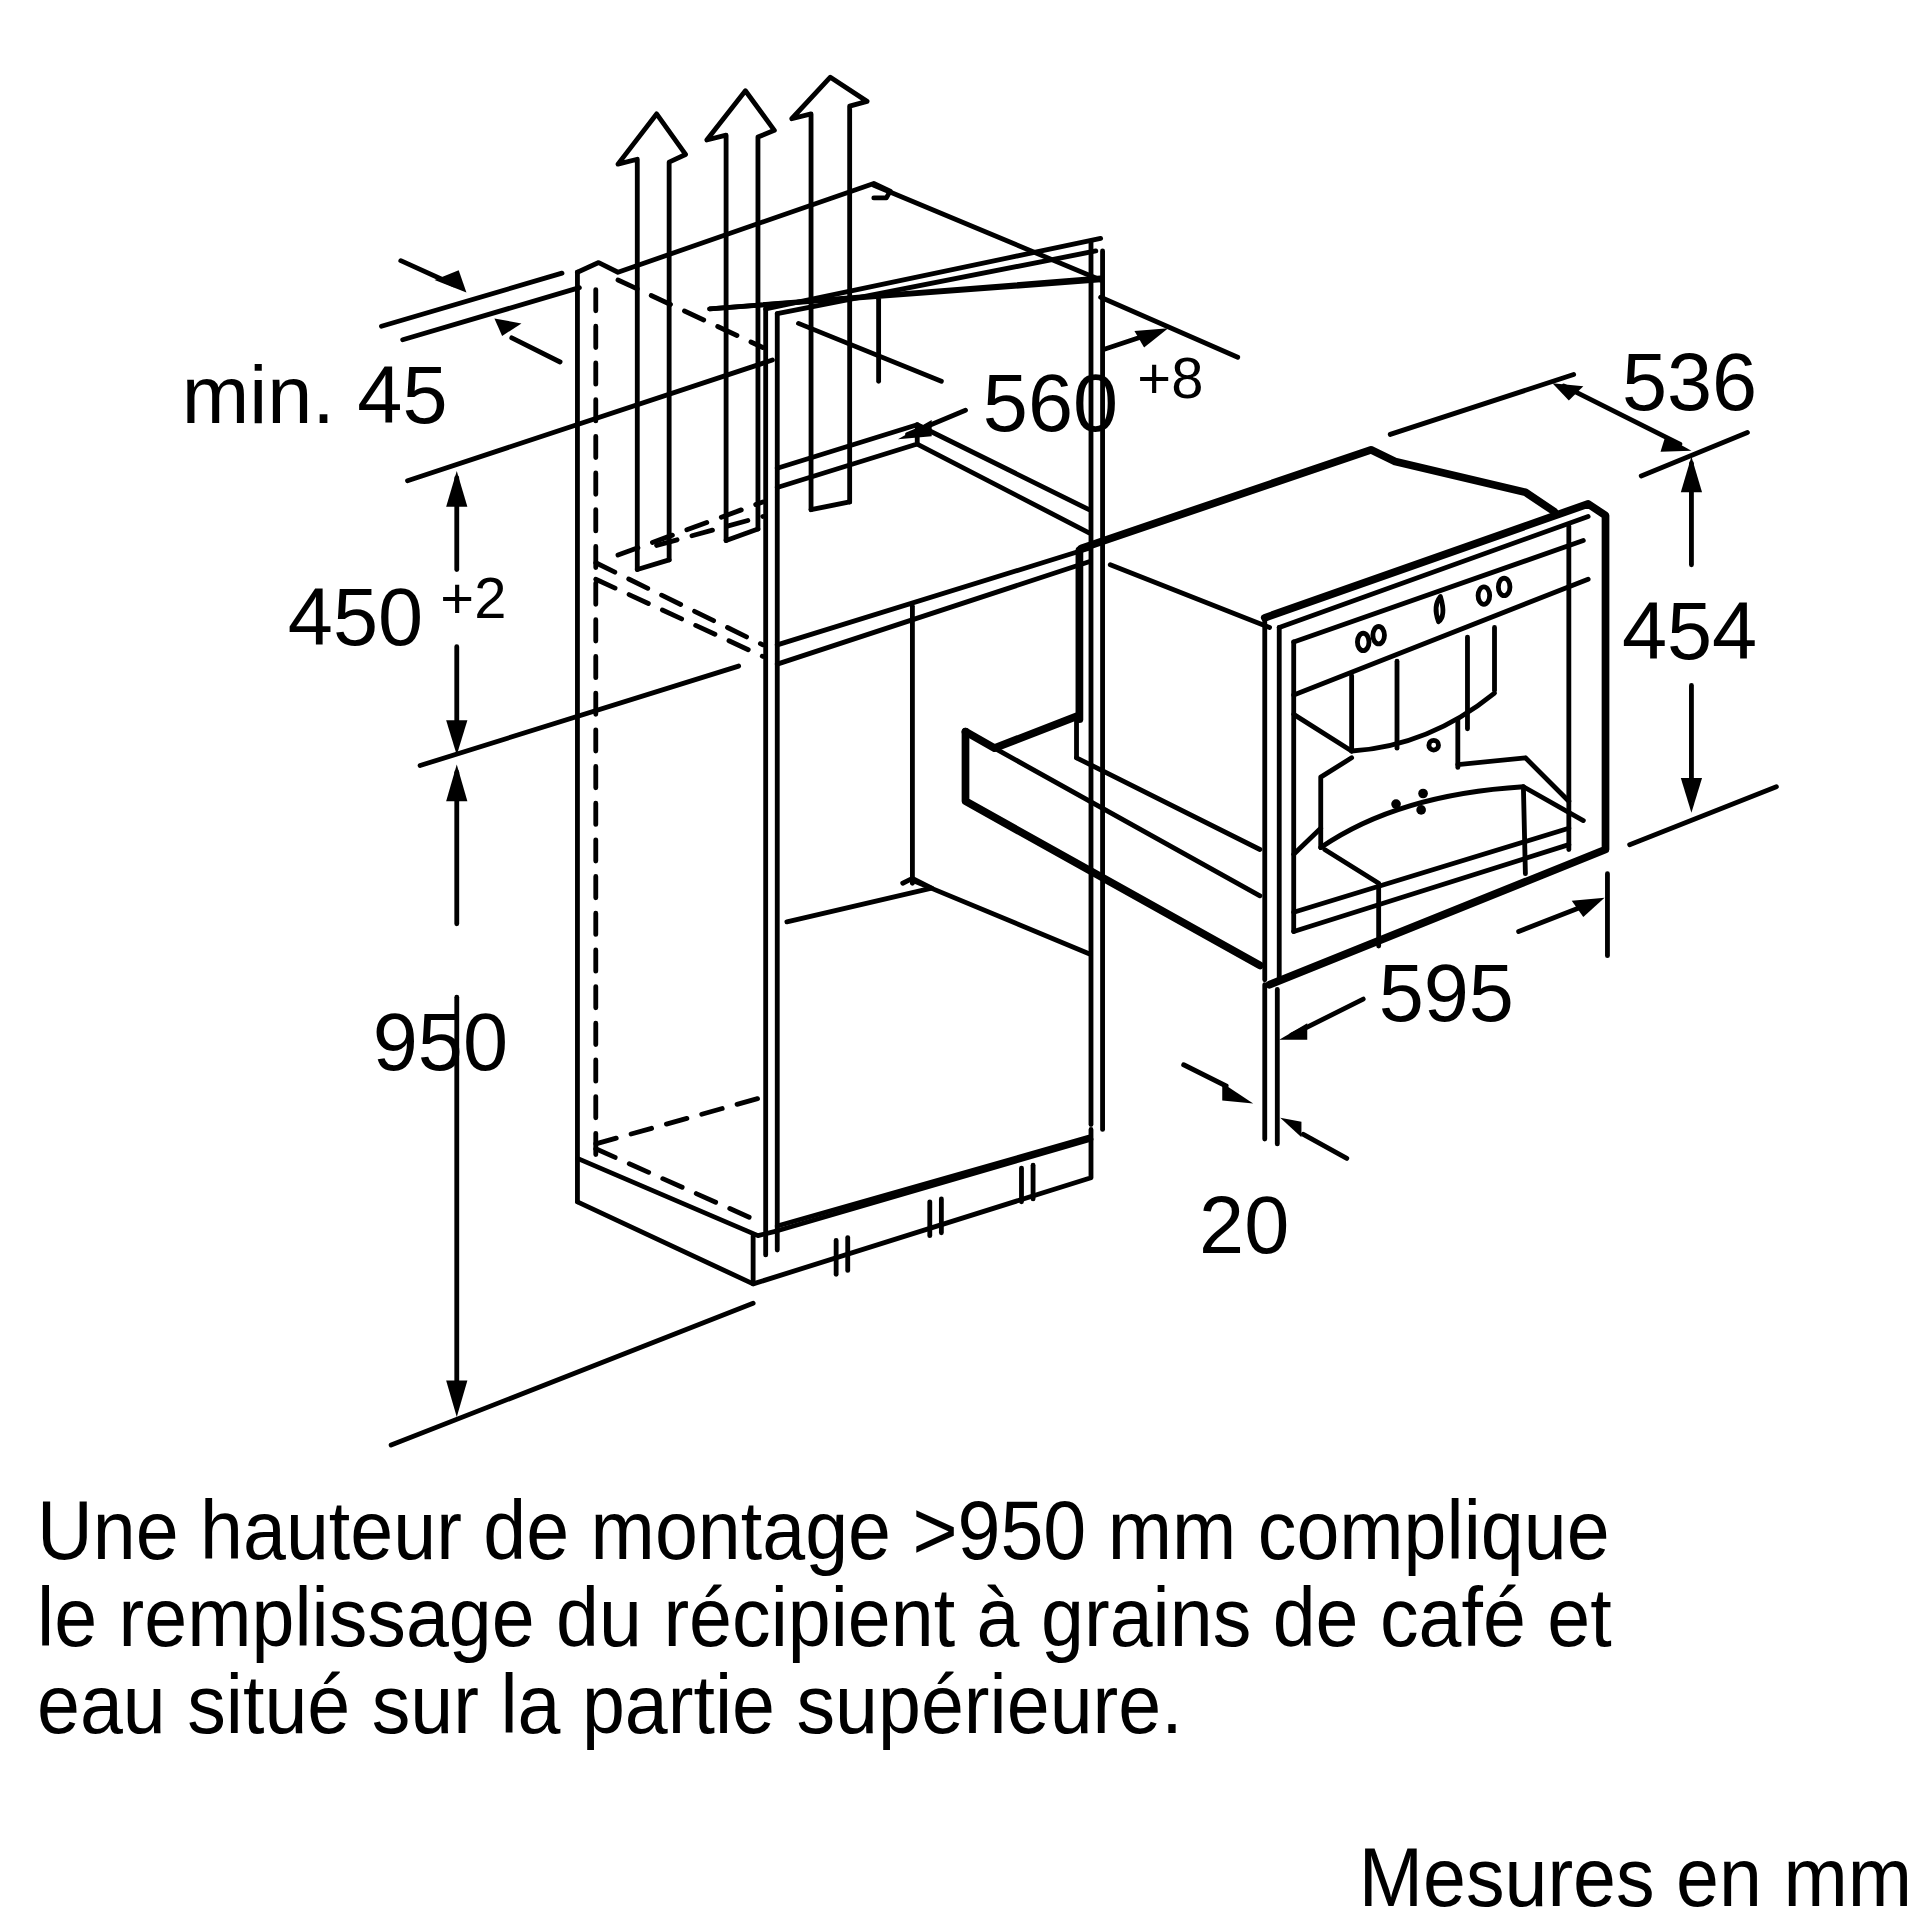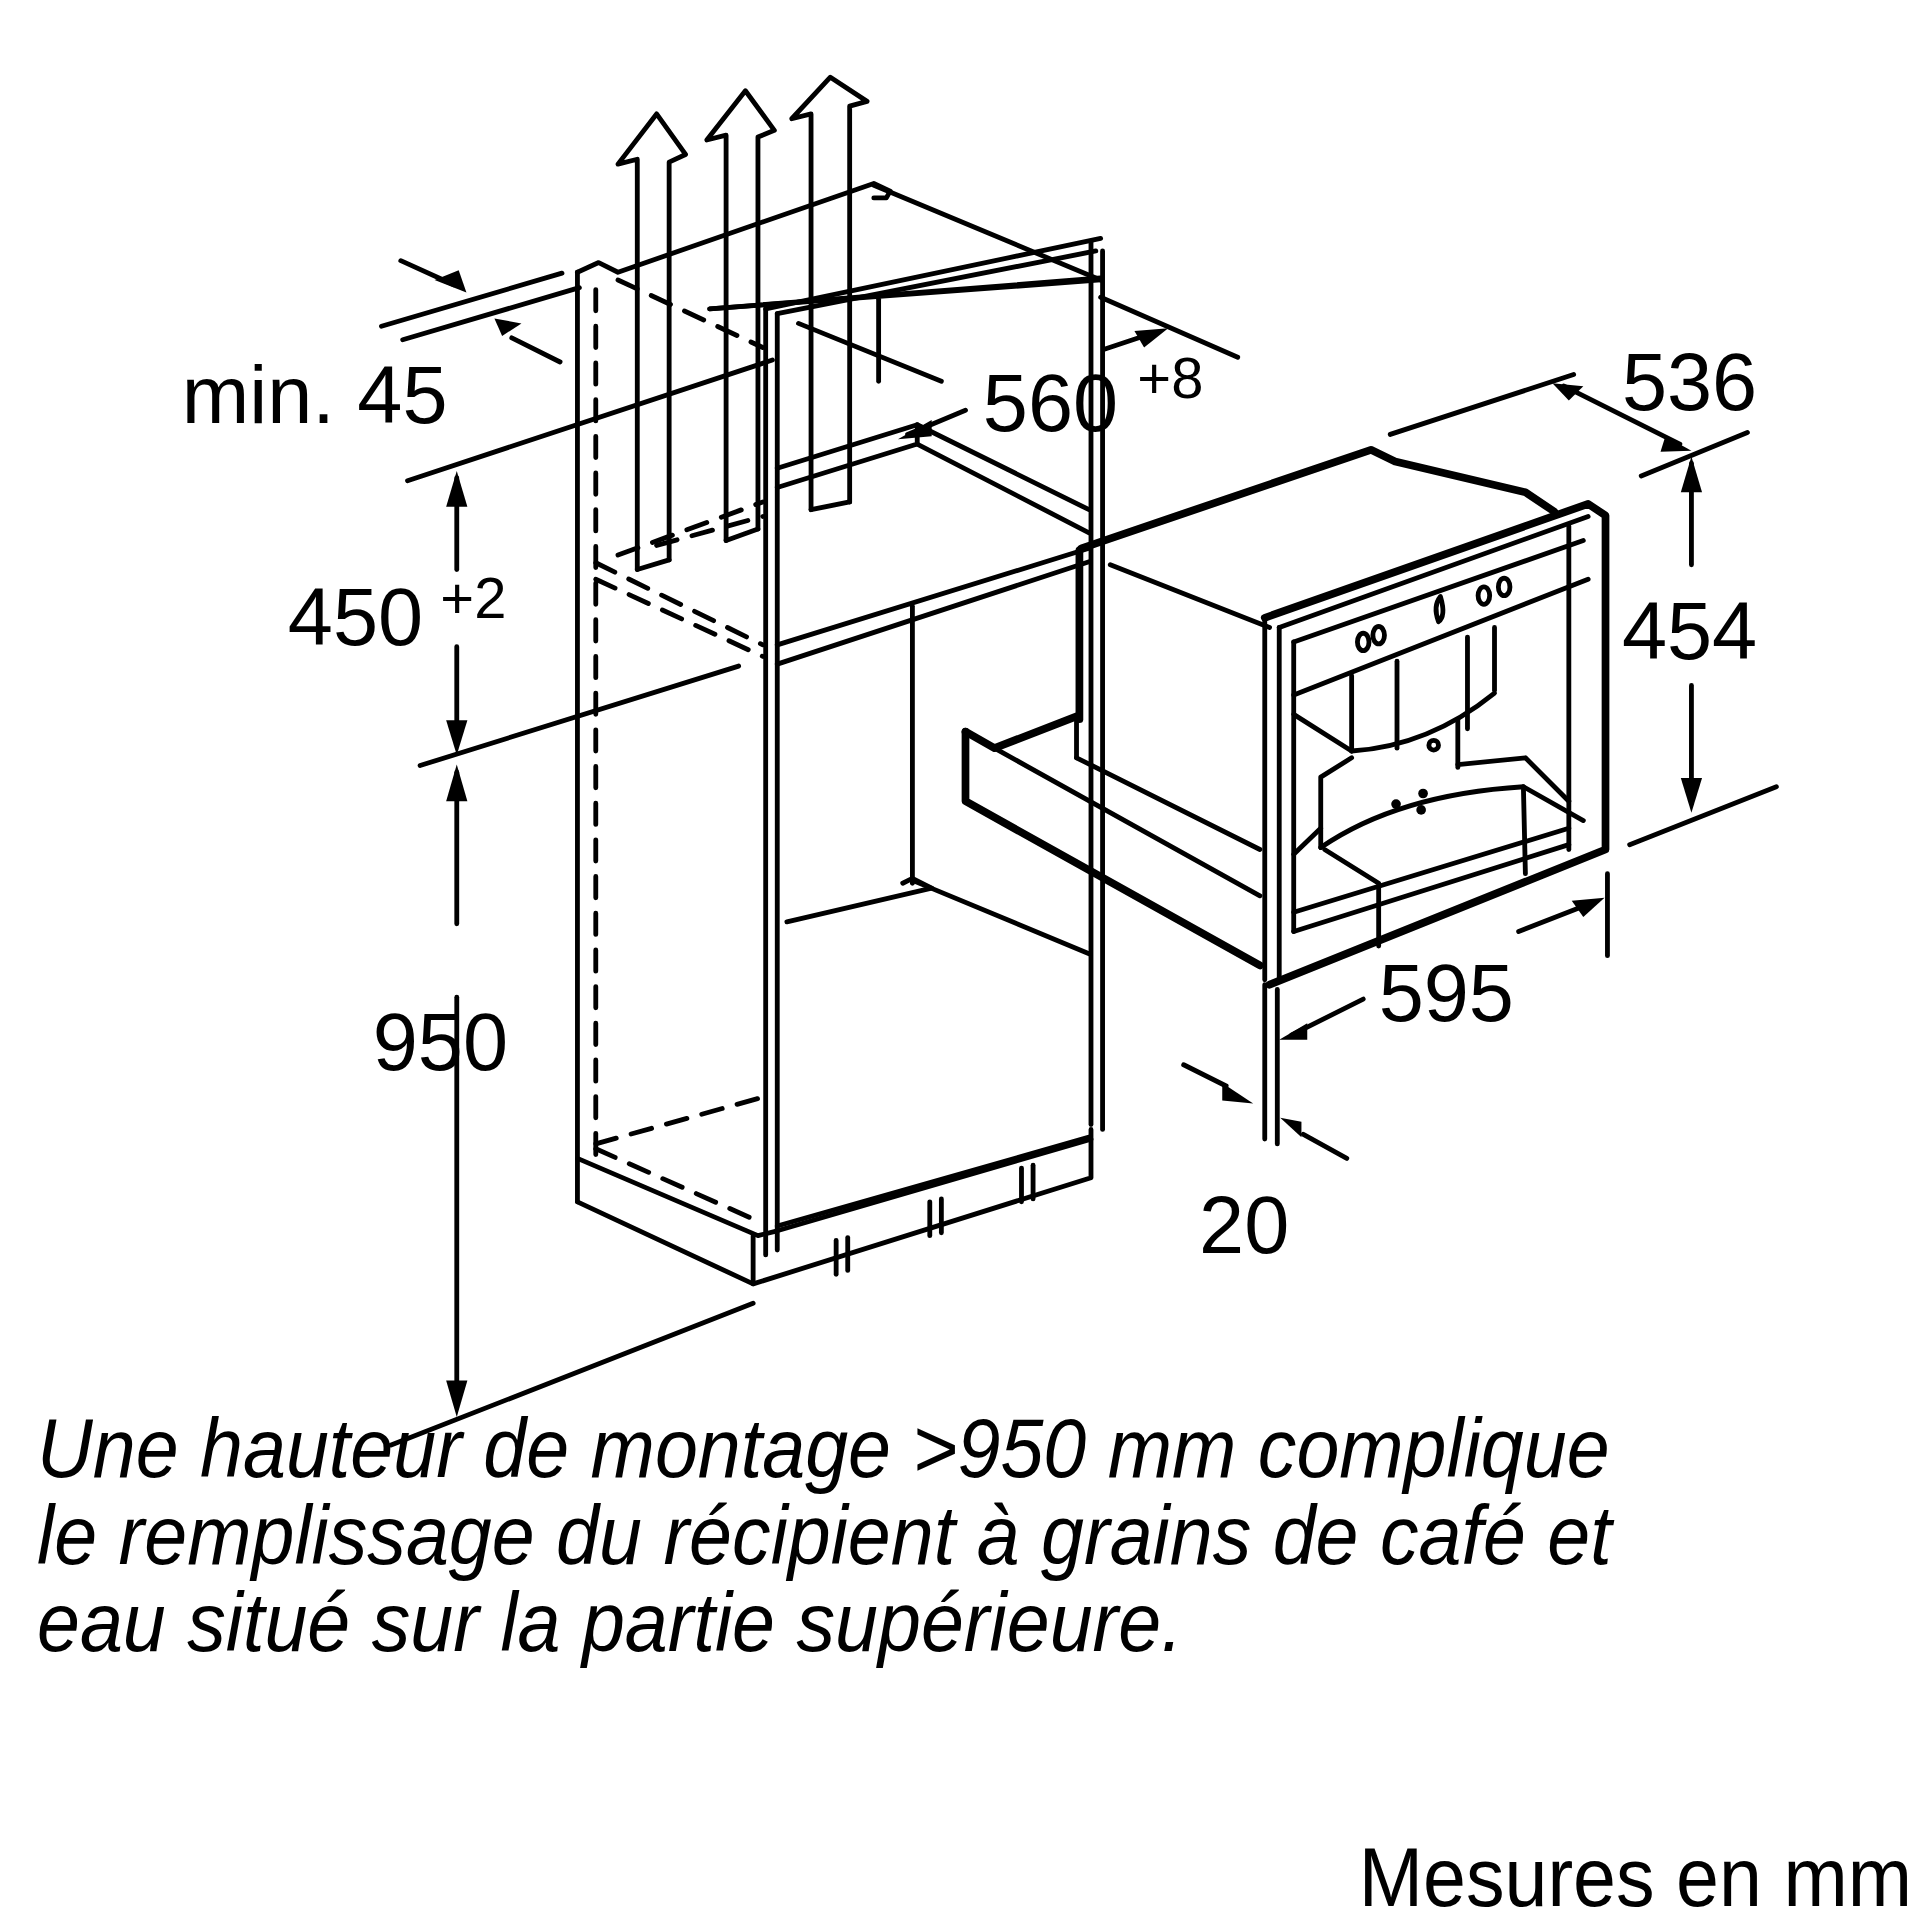--- a/index.html
+++ b/index.html
@@ -5,22 +5,22 @@
   html, body { margin: 0; padding: 0; background: #ffffff; }
   body { width: 1931px; height: 1931px; position: relative; overflow: hidden;
          font-family: "Liberation Sans", sans-serif; color: #000; }
   #drawing { position: absolute; left: 0; top: 0; width: 1931px; height: 1448px; }
   .ln { stroke: #000; stroke-width: 5; fill: none; stroke-linecap: round; stroke-linejoin: round; }
   .thick { stroke-width: 8; }
   .dash { stroke-dasharray: 22 16; }
   .arrow { fill: #000; stroke: none; }
   .dim-text { font-family: "Liberation Sans", sans-serif; font-size: 84px; fill: #000; }
   .dim-sup { font-family: "Liberation Sans", sans-serif; font-size: 60px; fill: #000; }
-  .note { position: absolute; left: 37px; top: 1405px; width: 1873px;
-          font-size: 83px; line-height: 87px; letter-spacing: 0px; font-style: italic; }
+  .note { position: absolute; left: 37px; top: 1487px; width: 1873px;
+          font-size: 83px; line-height: 87px; letter-spacing: 0px; }
   .note .line { display: block; white-space: nowrap; transform: scaleX(0.93); transform-origin: left; }
   .units { position: absolute; right: 19.3px; top: 1830px; font-size: 83px; white-space: nowrap; transform: scaleX(0.93); transform-origin: right; }
 </style>
 </head>
 <body>
 
 <svg id="drawing" viewBox="0 0 2000 1500" xmlns="http://www.w3.org/2000/svg">
 
   <g>
     <polyline class="ln" points="660,590 660,165 640,170 680,118 710,160 693,168 693,580"></polyline>

